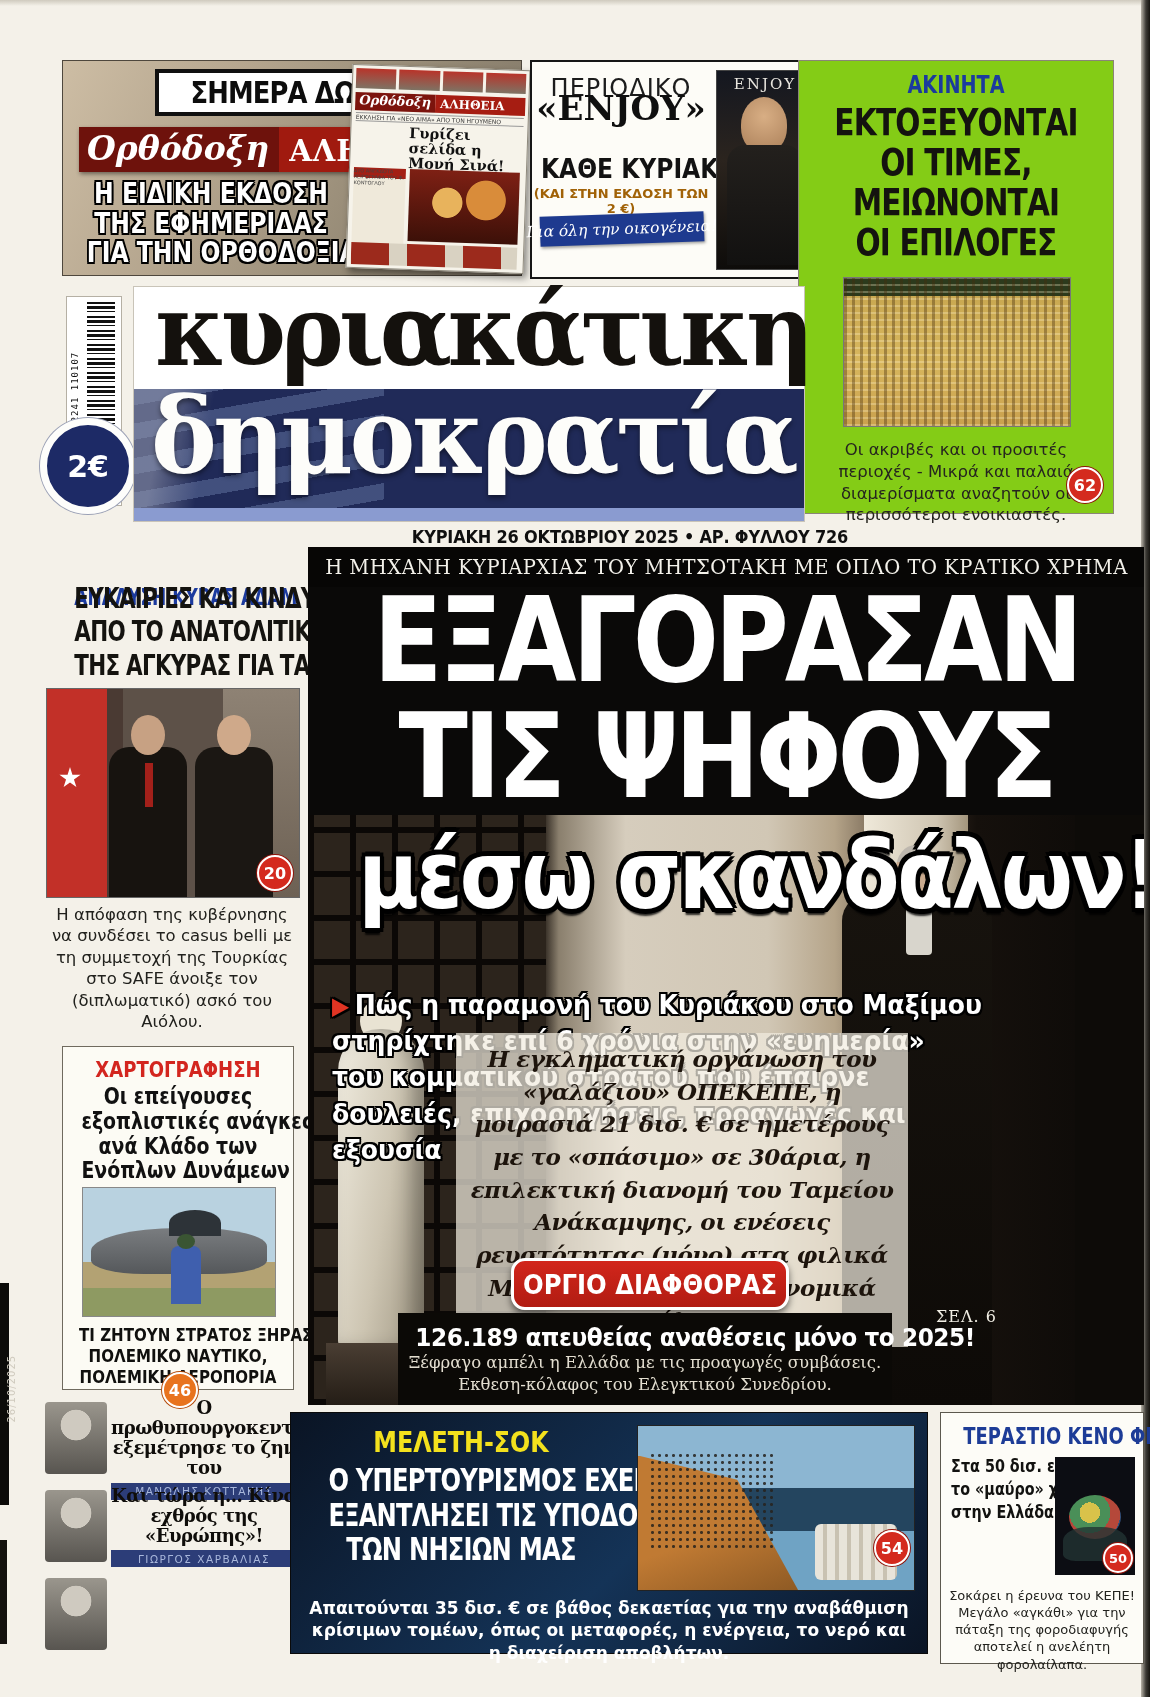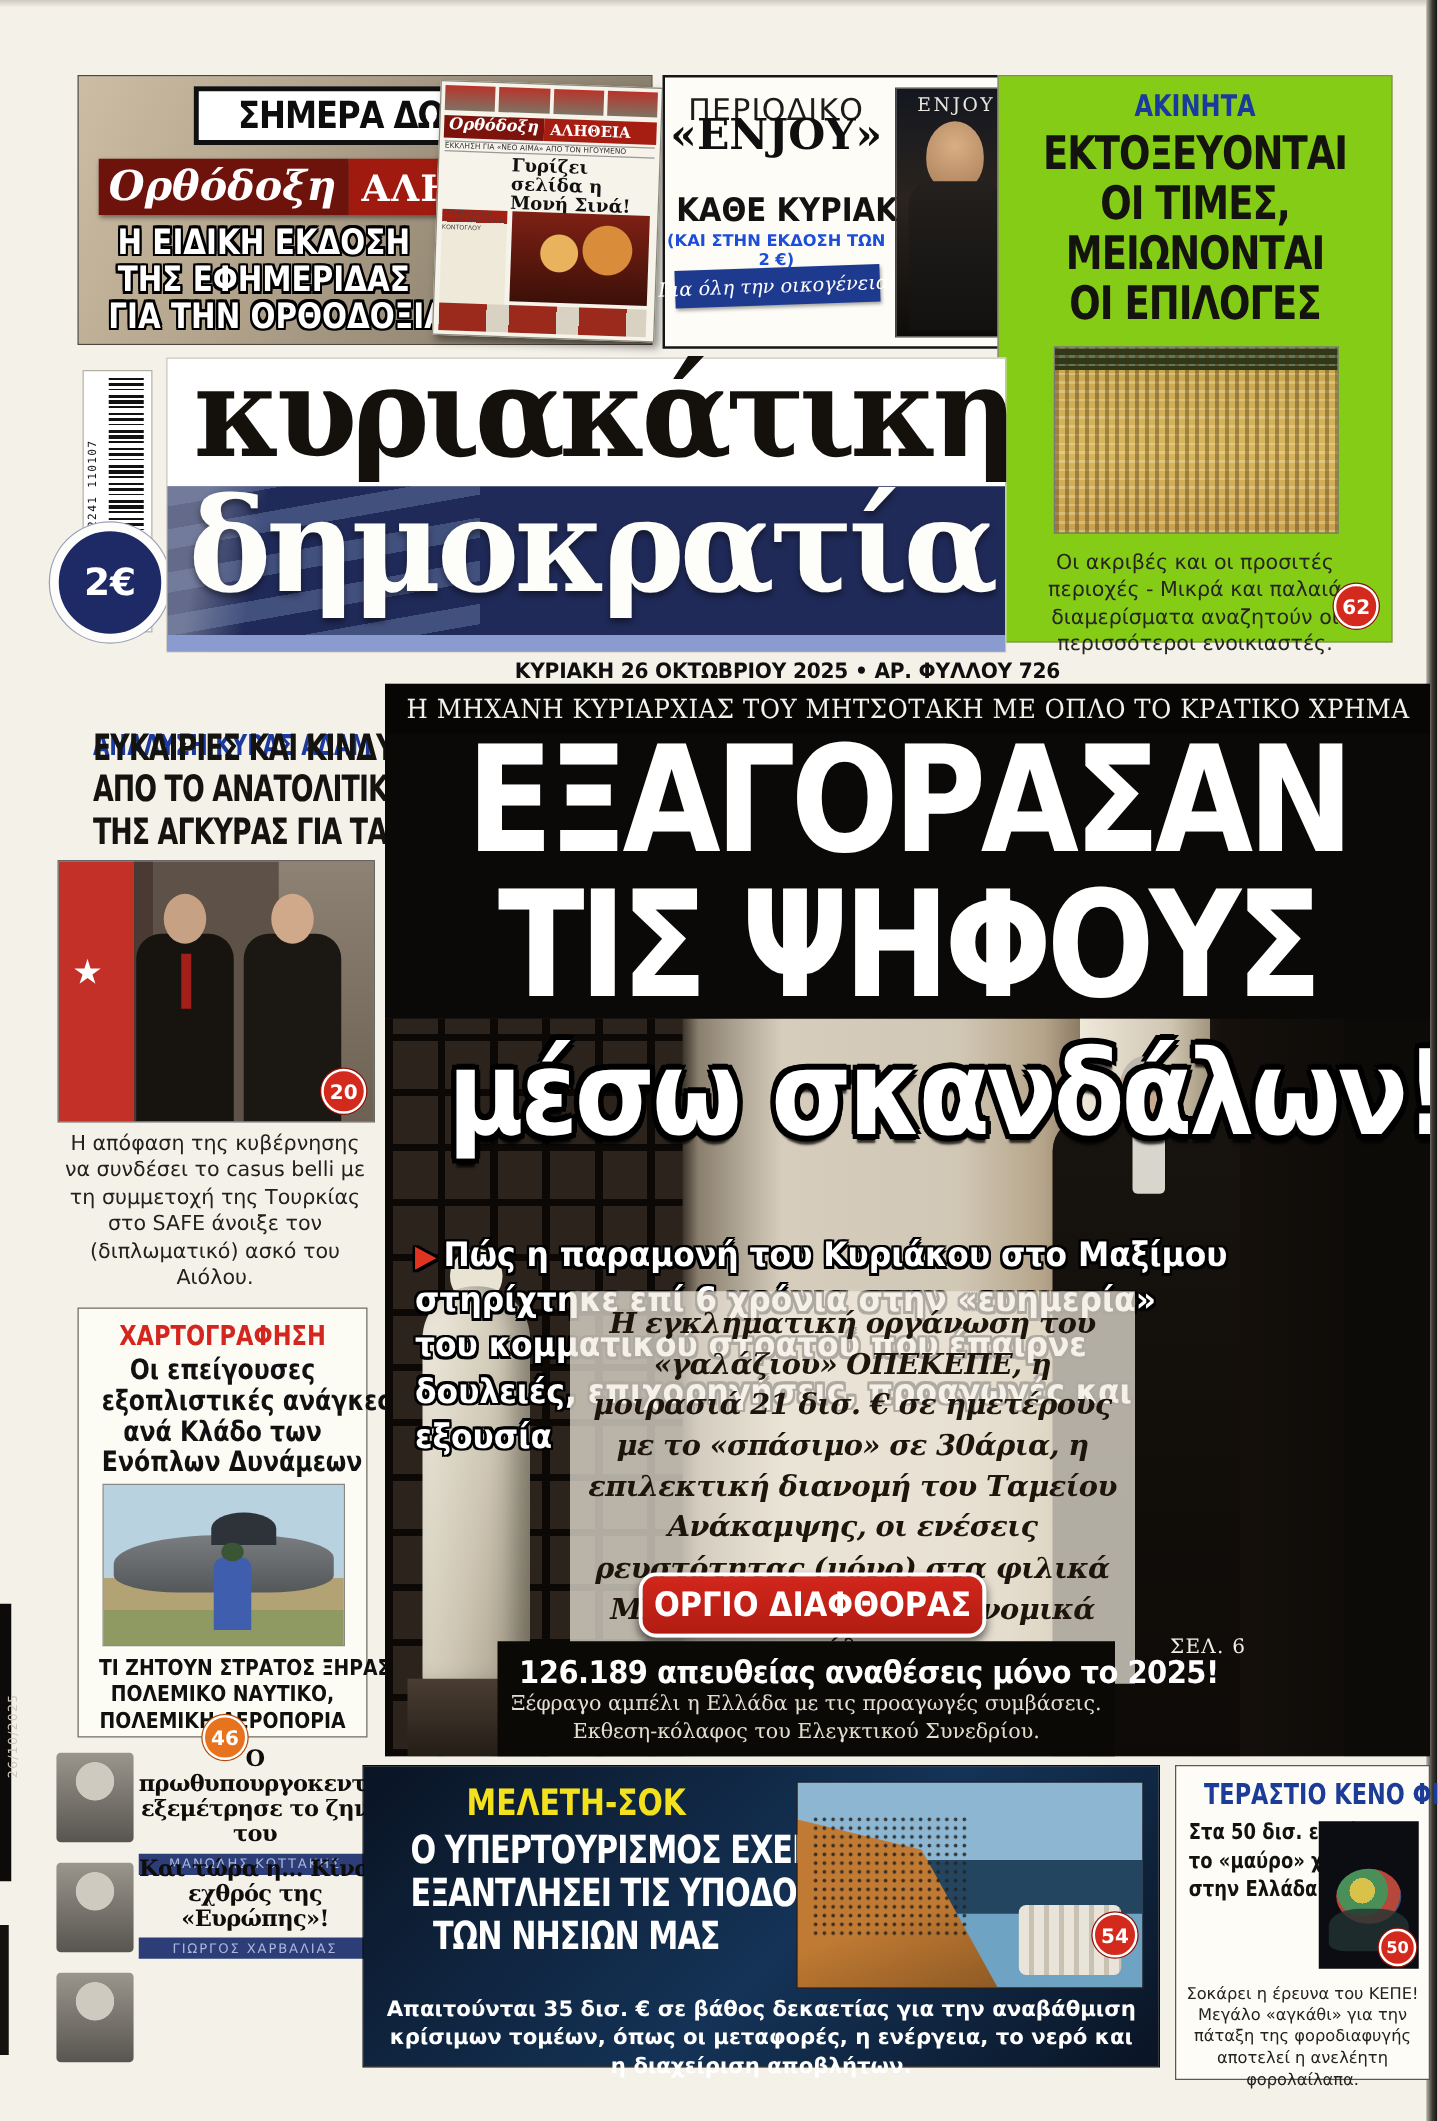--- a/index.html
+++ b/index.html
@@ -47,21 +47,21 @@
   .op-col{left:4px;top:102px;width:52px;height:96px;background:
       linear-gradient(#a32015 0 10px,#efe9da 10px);font-size:5px;color:#444;overflow:hidden;}
   .op-bot{left:4px;bottom:3px;width:166px;height:22px;background:
       repeating-linear-gradient(90deg,#9c2a1c 0 38px,#d9d2c2 38px 56px);}
   
   .promo-enjoy{left:530px;top:60px;width:287px;height:215px;background:#fdfcf7;border:2px solid #161616;}
   .en-kick{left:0;top:12px;width:178px;font-size:24px;letter-spacing:1px;color:#1c1c1c;}
   .en-title{left:0;top:26px;width:178px;font-family:"DejaVu Serif",serif;font-weight:bold;font-size:34px;color:#0f0f0f;}
   .en-line{left:0;top:92px;width:178px;}
   .en-line span{display:block;font-weight:800;font-size:26px;transform:scaleX(.9);transform-origin:50% 0;white-space:nowrap;text-align:center;color:#121212;}
-  .en-sub{left:0;top:124px;width:178px;font-weight:bold;font-size:13px;color:#1d4ed8;}
+  .en-sub{left:0;top:124px;width:178px;font-weight:bold;font-size:13px;color:#a16207;}
   .en-ribbon{left:8px;top:152px;width:164px;height:30px;background:#1e3a8f;transform:rotate(-2deg);
              display:flex;align-items:center;justify-content:center;box-shadow:1px 2px 3px rgba(0,0,0,.35);}
   .en-ribbon span{font-family:"DejaVu Serif",serif;font-style:italic;font-size:15.5px;color:#fff;white-space:nowrap;}
   .en-cover{left:184px;top:8px;width:96px;height:198px;background:linear-gradient(#141720 0%,#2b241e 45%,#0e0c0a 100%);border:1px solid #444;}
   .en-cover .t{position:absolute;left:0;top:4px;width:100%;text-align:center;font-family:"DejaVu Serif",serif;
                font-size:15px;color:#e9e6df;letter-spacing:2px;}
   .en-cover .face{position:absolute;left:24px;top:26px;width:46px;height:56px;border-radius:50% 50% 45% 45%;
                background:radial-gradient(circle at 50% 35%,#d8ae84,#a97e58);}
   .en-cover .body{position:absolute;left:10px;top:74px;width:76px;height:120px;border-radius:18px 18px 0 0;
                background:linear-gradient(#23201d,#121110);}

